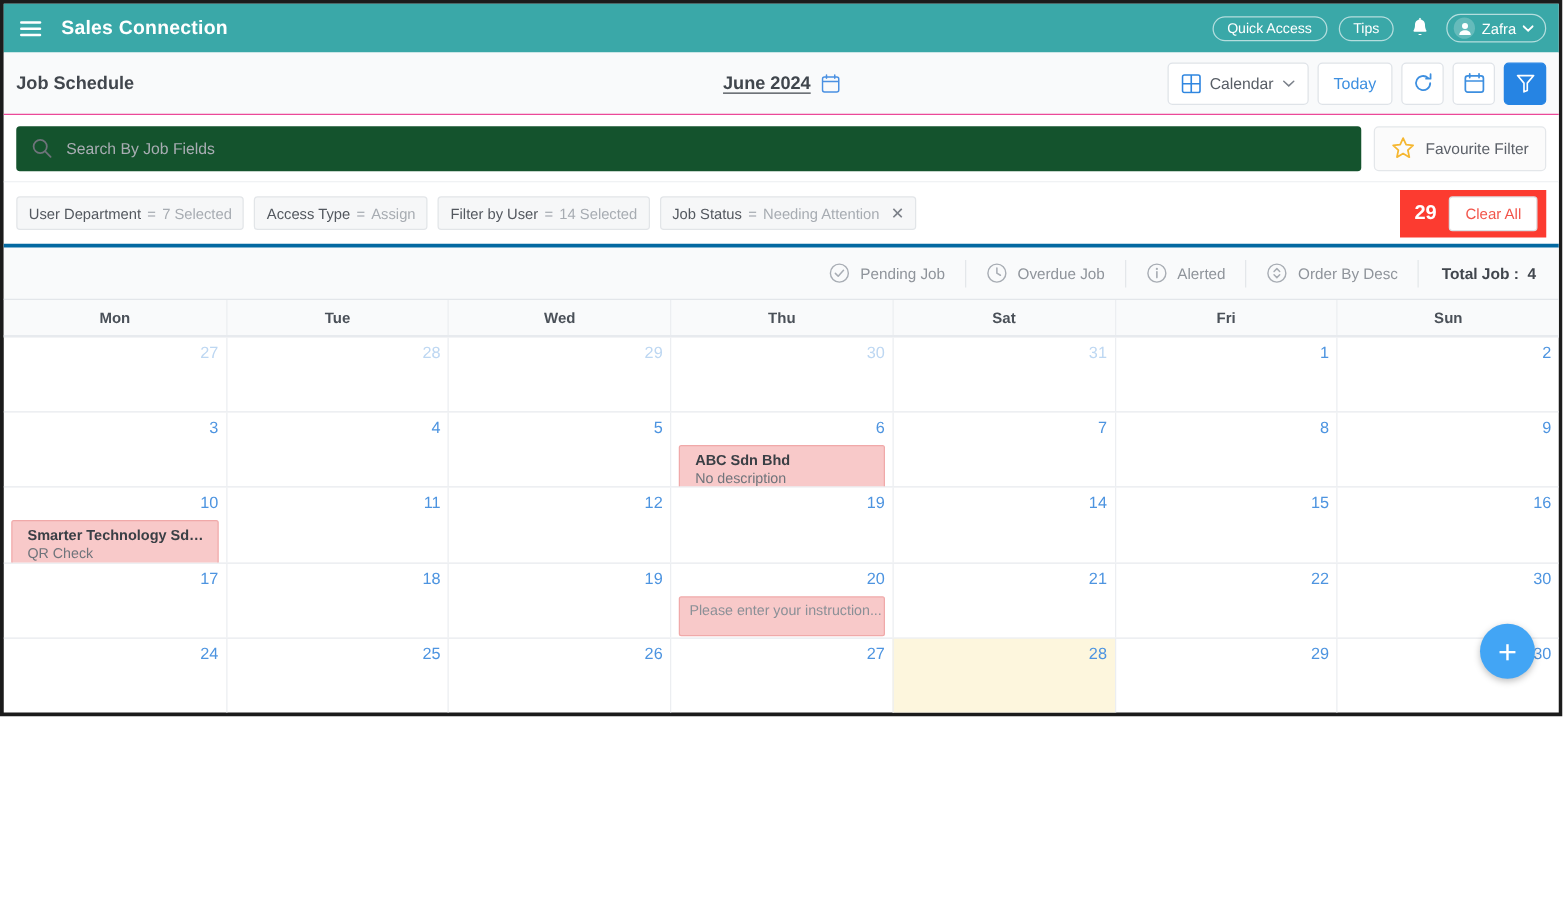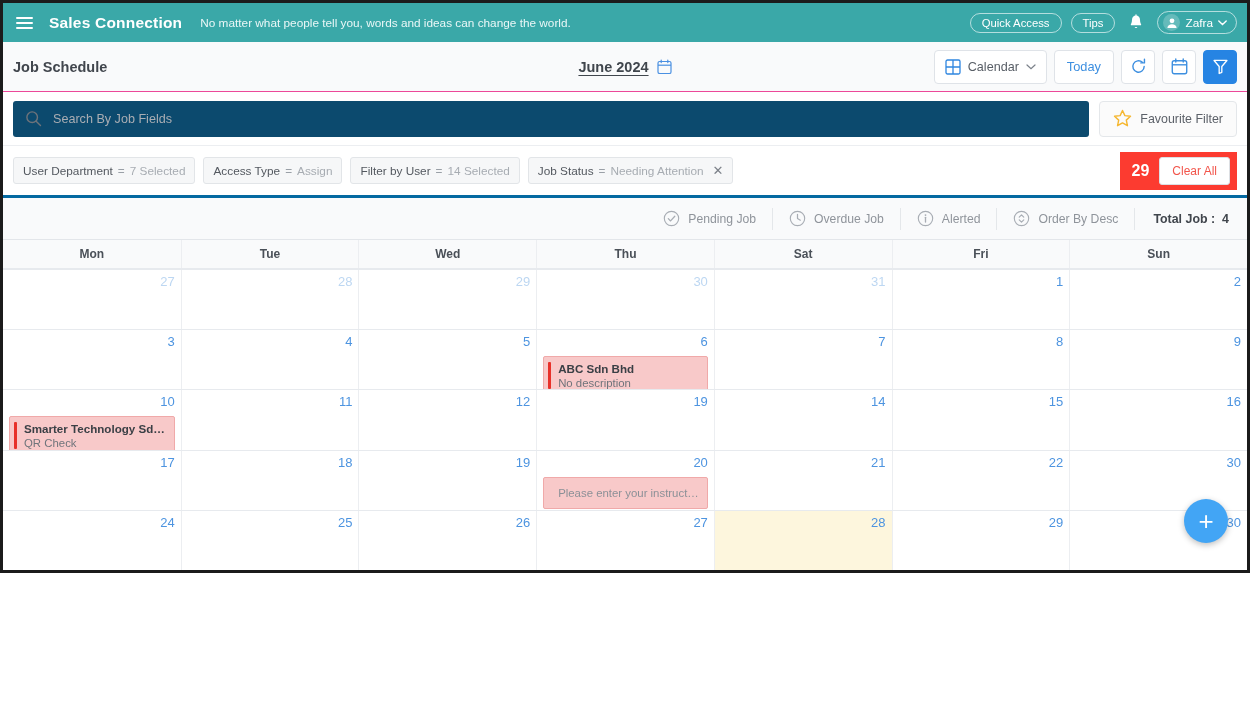--- a/index.html
+++ b/index.html
@@ -87,21 +87,21 @@
   .btn-icon-sq { width: 34px; }
   .btn-filter { width: 34px; background: #2684e3; border-color: #2684e3; }
 
   
   .searchrow {
     height: 54px; min-height: 54px; background:#ffffff;
     display:flex; align-items:center; padding: 0 10px; gap: 10px;
     border-bottom: 1px solid #eceef1;
   }
   .searchbox {
-    flex: 1; height: 36px; background: #0c4a6e; border-radius: 3px;
+    flex: 1; height: 36px; background: #14532d; border-radius: 3px;
     display:flex; align-items:center; padding: 0 12px; gap: 11px;
   }
   .search-ph { font-size: 12.6px; color: #a9adb3; }
   .fav-btn {
     height: 36px; border: 1px solid #e4e7ea; border-radius: 4px; background: #fbfbfb;
     display:flex; align-items:center; gap: 8px; padding: 0 13px; cursor:pointer;
   }
   .fav-btn .lbl { font-size: 12.4px; color: #5c6169; }
 
   
@@ -171,22 +171,22 @@
   }
   .cell:first-child { border-left: none; }
   .cell.today { background: #fdf6dd; }
   .daynum {
     text-align: right; font-size: 13px; color: #4d94e0; line-height: 14px;
   }
   .cell.other .daynum { color: #bdd7f2; }
   .events { margin-top: 7px; display:flex; flex-direction: column; gap: 4px; }
   .event {
     background: #f8c9c9; border: 1px solid #f0a9a9; border-radius: 2px;
-    display: flex; align-items: stretch; padding: 5px 6px 5px 0;
-    cursor: pointer; min-height: 32px;
+    display: flex; align-items: stretch; padding: 5px 6px 5px 12px;
+    cursor: pointer; min-height: 32px; flex-direction: column;
   }
   .event .bar { width: 3px; background: #e8312a; margin: 0 7px 0 4px; border-radius: 1px; flex: none; }
   .event .txt { min-width: 0; display:flex; flex-direction: column; justify-content: center; gap: 2px; }
   .event .etitle {
     font-size: 11.6px; font-weight: bold; color: #3a3f45;
     white-space: nowrap; overflow: hidden; text-overflow: ellipsis;
   }
   .event .edesc {
     font-size: 11.4px; color: #6f747b;
     white-space: nowrap; overflow: hidden; text-overflow: ellipsis;
@@ -209,21 +209,20 @@
 
 <div class="app">
 
   <div class="topbar">
     <div class="hamburger">
       <span></span>
         <span></span>
         <span></span>
     </div>
     <div class="brand">Sales Connection</div>
-    <div class="tagline">No matter what people tell you, words and ideas can change the world.</div>
     <div class="topbar-right">
       <div class="pill">Quick Access</div>
       <div class="pill">Tips</div>
       <div class="bell-btn">
         <svg width="16" height="17" viewBox="0 0 16 17" fill="none" aria-hidden="true">
           <path d="M8 1.6c-2.4 0-4 1.9-4 4.2 0 3.4-1.2 4.3-1.2 4.9 0 .4.3.6.7.6h9c.4 0 .7-.2.7-.6 0-.6-1.2-1.5-1.2-4.9 0-2.3-1.6-4.2-4-4.2z" fill="#ffffff"></path>
           <path d="M6.6 13.1a1.5 1.5 0 0 0 2.8 0z" fill="#ffffff"></path>
           <rect x="7.4" y="0.2" width="1.2" height="2" rx="0.6" fill="#ffffff"></rect>
         </svg>
       </div>

